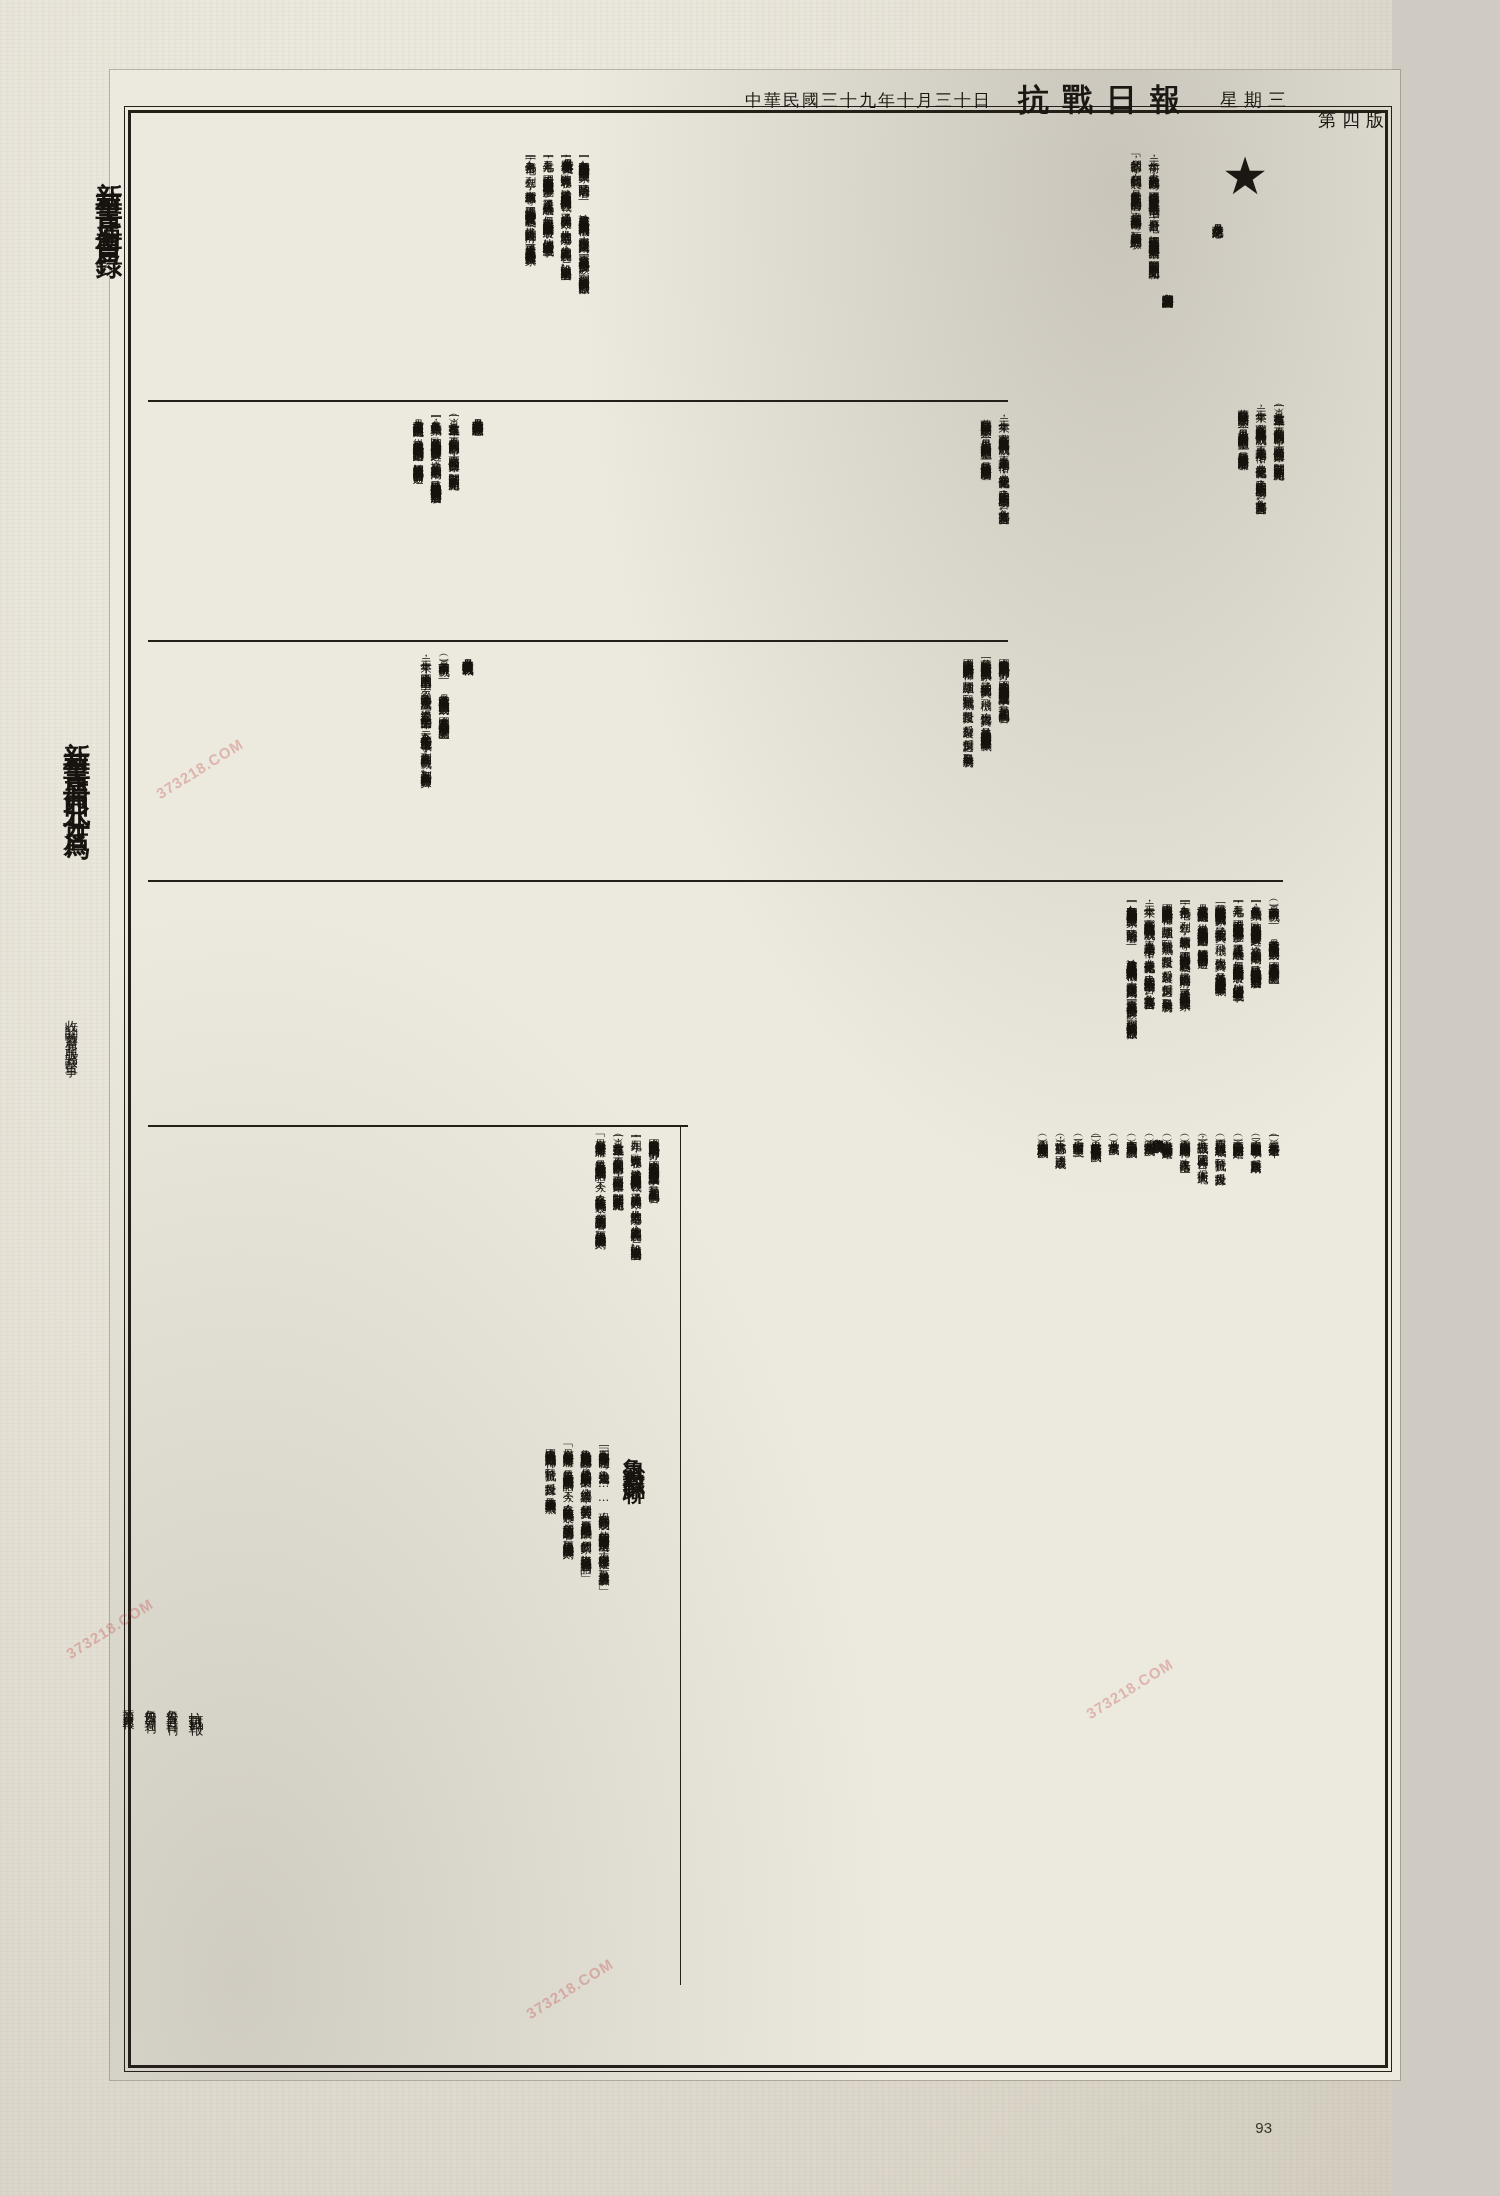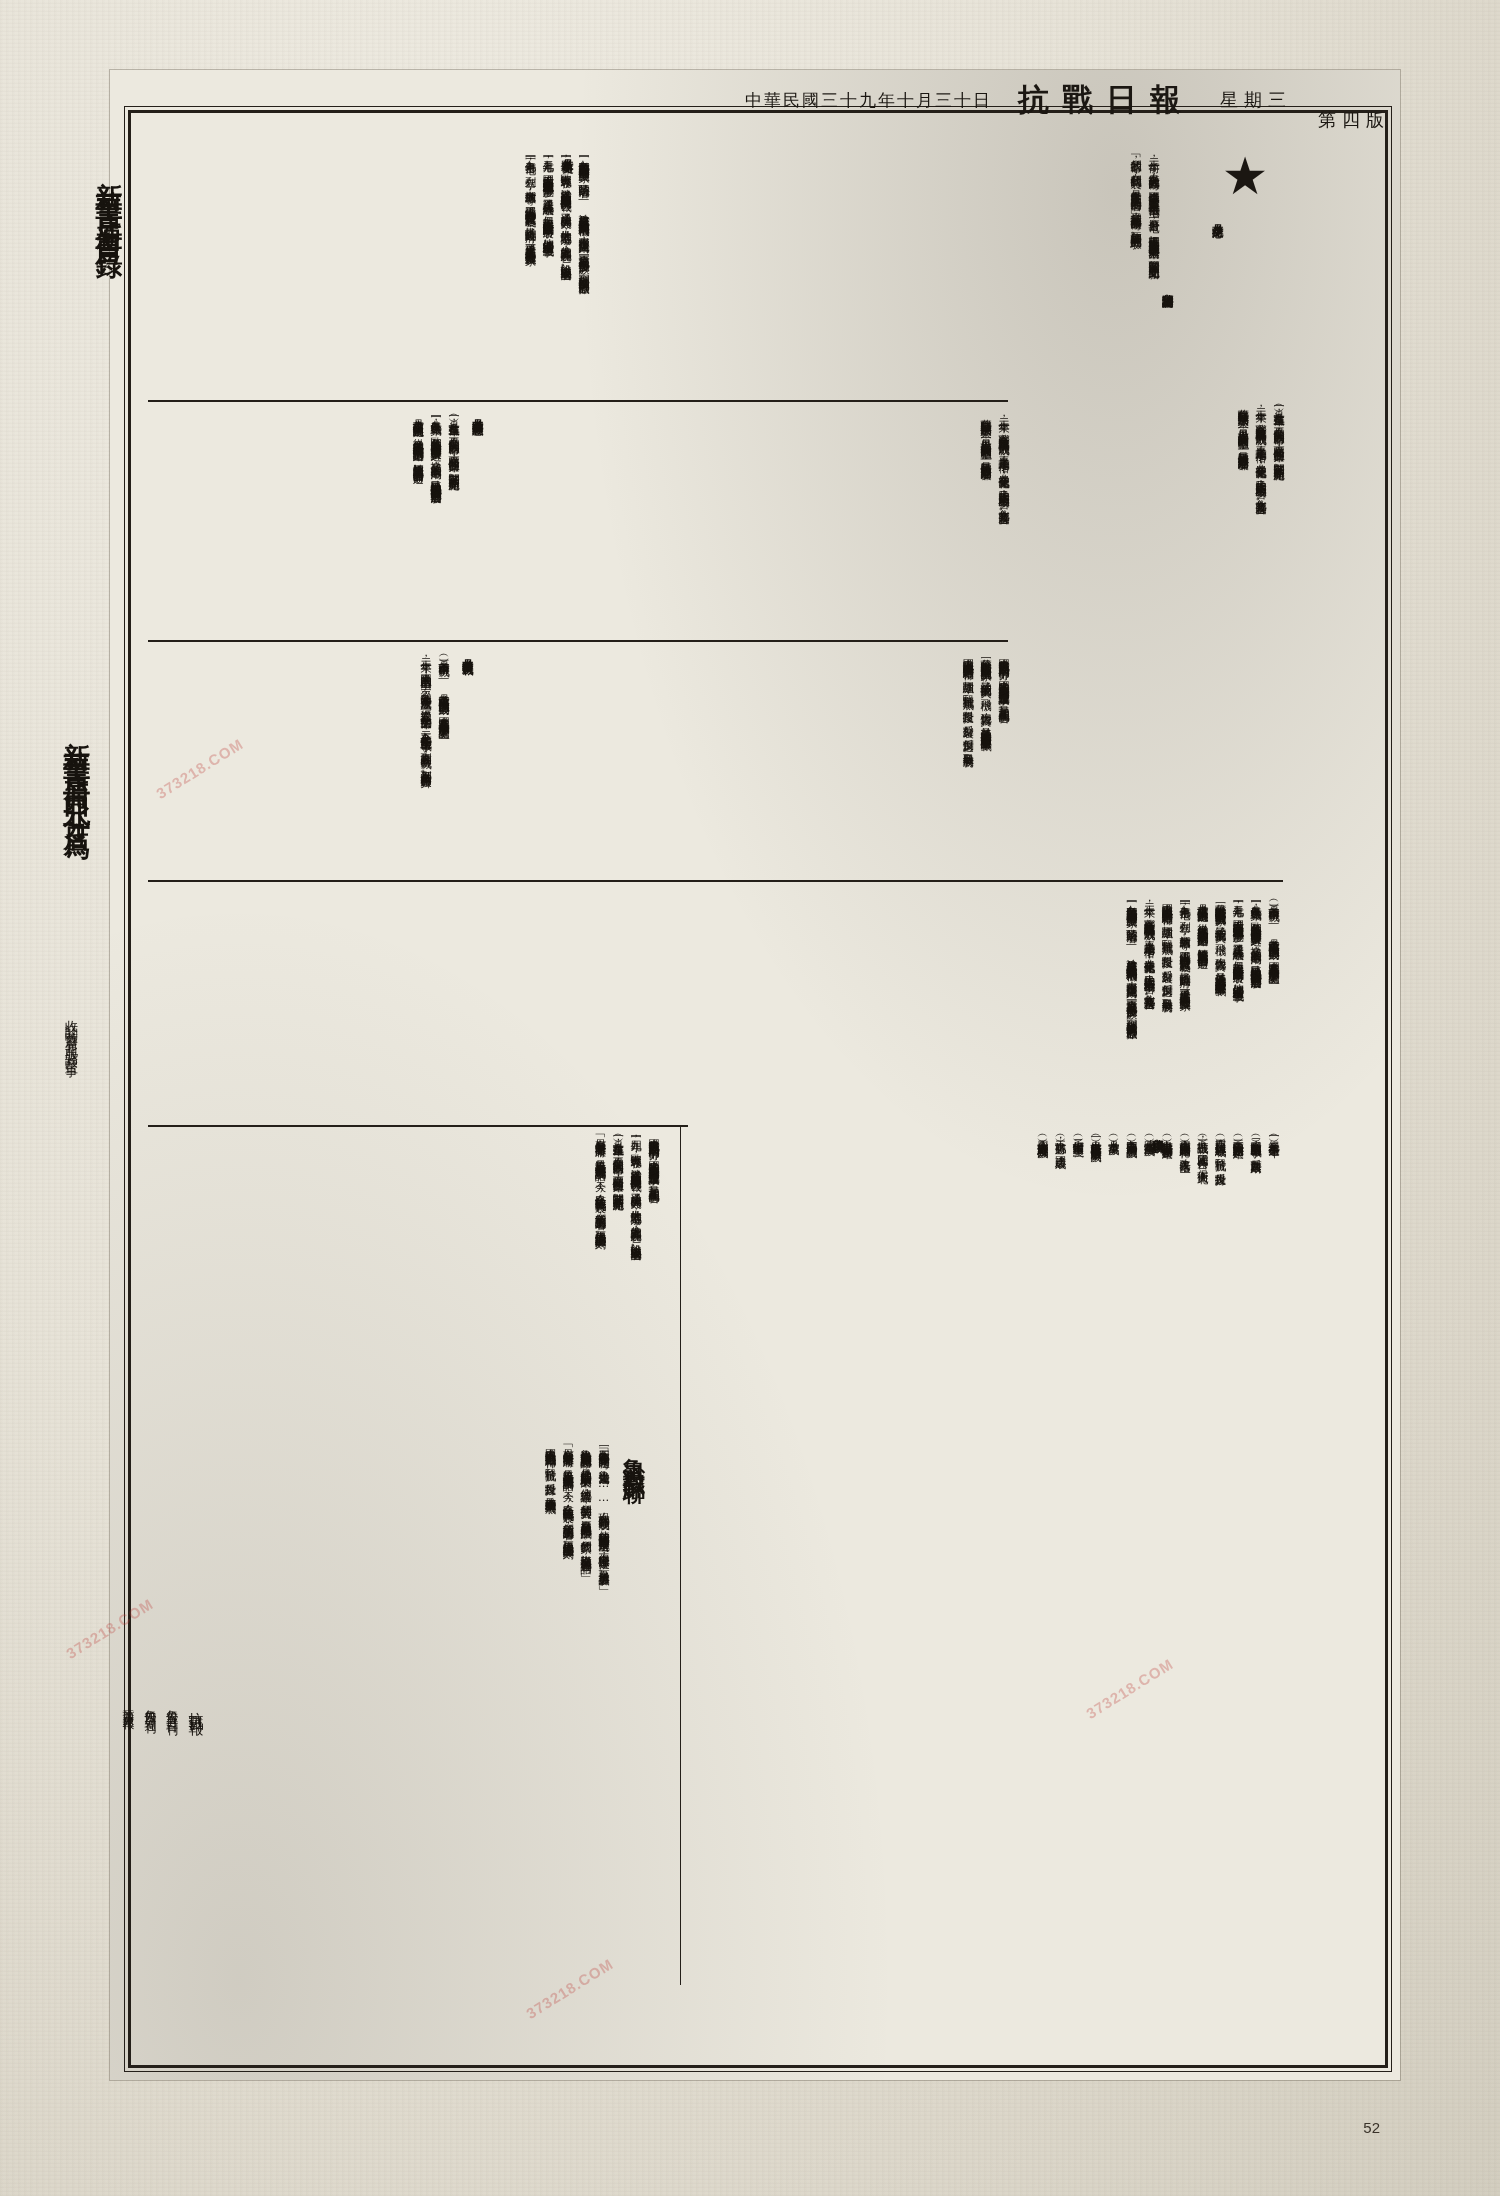--- a/index.html
+++ b/index.html
@@ -4,21 +4,21 @@
 <style>
   html,body{margin:0;padding:0;}
   body{
     width:1500px;height:2196px;
     background:#cfcbc2;
     font-family:"DejaVu Serif","Liberation Serif",serif;
     overflow:hidden;
   }
   
   #sheet{
-    position:absolute;left:0;top:0;width:1500px;height:2196px;
+    position:absolute;left:0;top:0;width:1392px;height:2196px;
     background:
       radial-gradient(ellipse at 30% 20%, #efece3 0%, #e7e3d8 45%, #ddd8cb 75%, #d3cec0 100%);
   }
   #grain{
     position:absolute;inset:0;
     background-image:
       repeating-linear-gradient(0deg, rgba(120,110,95,.045) 0px, rgba(120,110,95,0) 2px, rgba(120,110,95,0) 4px),
       repeating-linear-gradient(90deg, rgba(120,110,95,.04) 0px, rgba(120,110,95,0) 3px, rgba(120,110,95,0) 6px);
     pointer-events:none;mix-blend-mode:multiply;
   }
@@ -355,14 +355,14 @@
       <div class="v" style="font-size:12px;letter-spacing:2px;">每份四分（週刊）</div>
       <div class="v" style="font-size:12px;letter-spacing:2px;">晉西大衆報</div>
     </div>
   </div>
 
   <div class="wm" style="left:150px;top:760px;">373218.COM</div>
   <div class="wm" style="left:60px;top:1620px;">373218.COM</div>
   <div class="wm" style="left:520px;top:1980px;">373218.COM</div>
   <div class="wm" style="left:1080px;top:1680px;">373218.COM</div>
 
-  <div id="folio">52</div>
+  <div id="folio">93</div>
 </div>
 
 </body></html>

